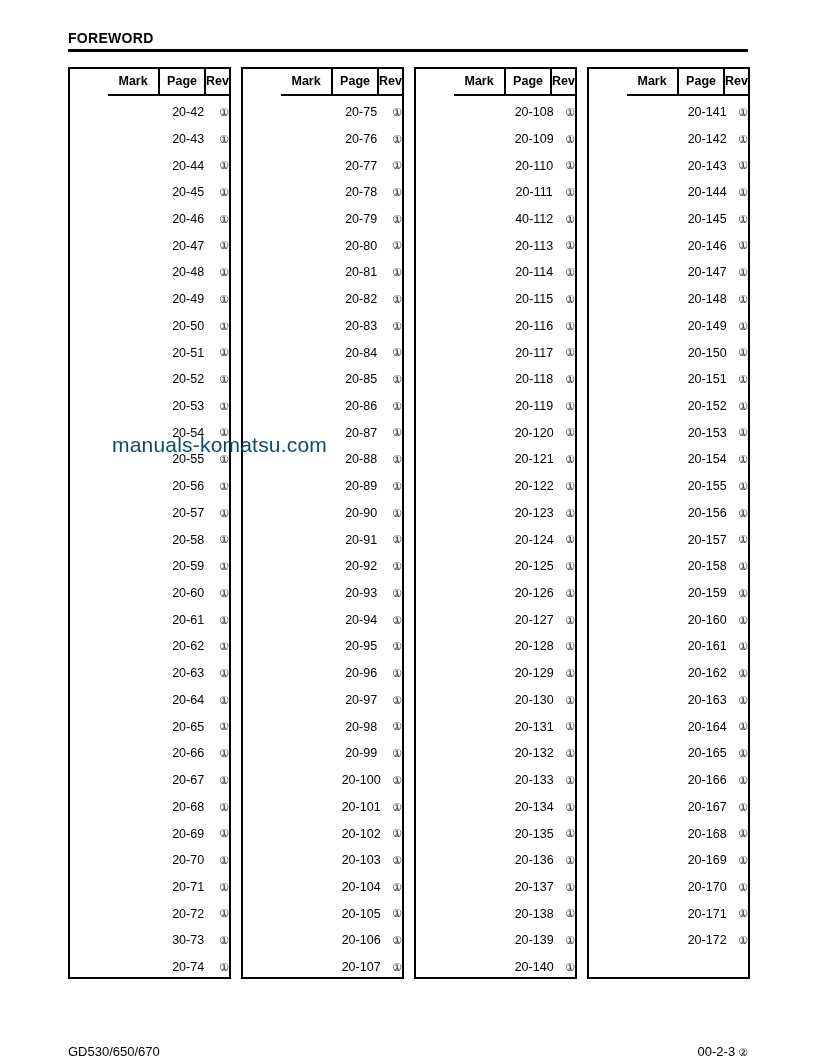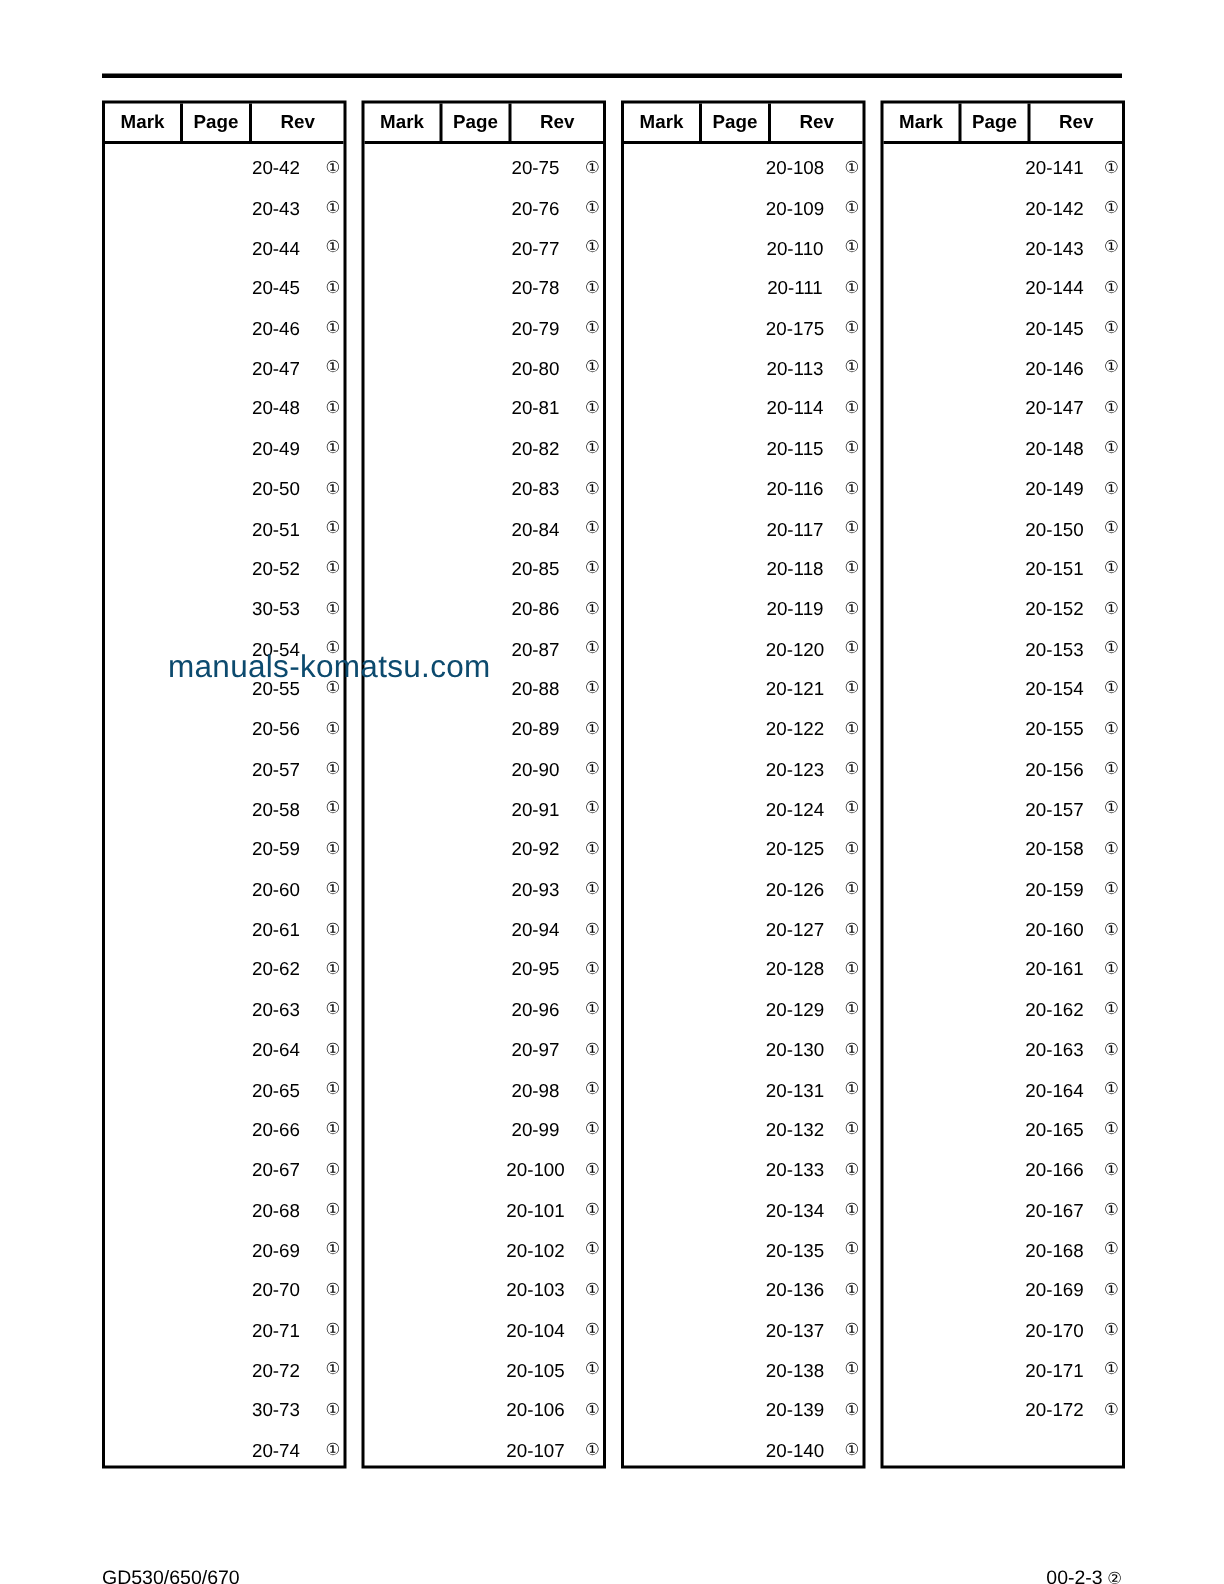--- a/index.html
+++ b/index.html
@@ -51,20 +51,21 @@
     justify-content: space-between;
   }
 
   .rev-table {
     width: 163px;
     border: 2px solid #000;
     box-sizing: border-box;
     display: flex;
     flex-direction: column;
     background: #fff;
+    align-items: flex-end;
   }
 
   .table-head {
     display: flex;
     height: 27px;
     border-bottom: 2px solid #000;
     box-sizing: border-box;
     flex: 0 0 auto;
   }
   .th {
@@ -149,20 +150,21 @@
   }
   #page-footer .footer-rev {
     font-size: 11px;
     margin-left: 3px;
   }
 </style>
 </head>
 <body>
 
 <div id="page-header">
+  <span class="header-title">FOREWORD</span>
   <div class="header-rule"></div>
 </div>
 
 <div id="tables-area">
     <div class="rev-table">
       <div class="table-head">
         <div class="th th-mark">Mark</div>
         <div class="th th-page">Page</div>
         <div class="th th-rev">Rev</div>
       </div>
@@ -217,21 +219,21 @@
           <div class="cell-page">20-51</div>
           <div class="cell-rev">①</div>
         </div>
         <div class="trow">
           <div class="cell-mark"></div>
           <div class="cell-page">20-52</div>
           <div class="cell-rev">①</div>
         </div>
         <div class="trow">
           <div class="cell-mark"></div>
-          <div class="cell-page">30-53</div>
+          <div class="cell-page">20-53</div>
           <div class="cell-rev">①</div>
         </div>
         <div class="trow">
           <div class="cell-mark"></div>
           <div class="cell-page">20-54</div>
           <div class="cell-rev">①</div>
         </div>
         <div class="trow">
           <div class="cell-mark"></div>
           <div class="cell-page">20-55</div>
@@ -530,21 +532,21 @@
           <div class="cell-page">20-110</div>
           <div class="cell-rev">①</div>
         </div>
         <div class="trow">
           <div class="cell-mark"></div>
           <div class="cell-page">20-111</div>
           <div class="cell-rev">①</div>
         </div>
         <div class="trow">
           <div class="cell-mark"></div>
-          <div class="cell-page">20-175</div>
+          <div class="cell-page">40-112</div>
           <div class="cell-rev">①</div>
         </div>
         <div class="trow">
           <div class="cell-mark"></div>
           <div class="cell-page">20-113</div>
           <div class="cell-rev">①</div>
         </div>
         <div class="trow">
           <div class="cell-mark"></div>
           <div class="cell-page">20-114</div>

